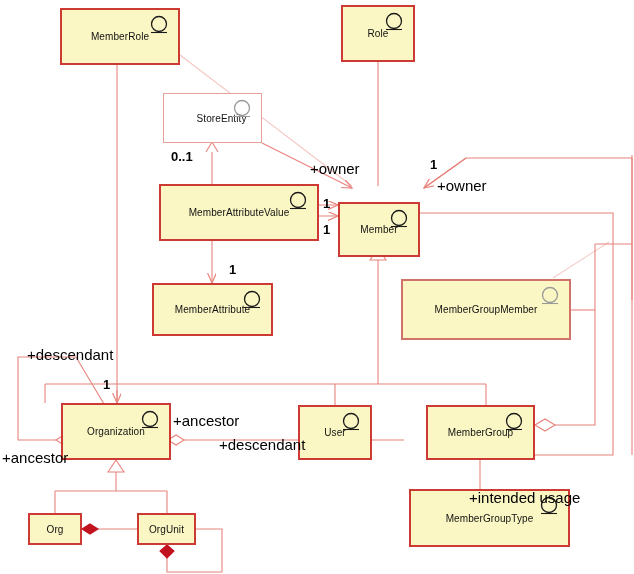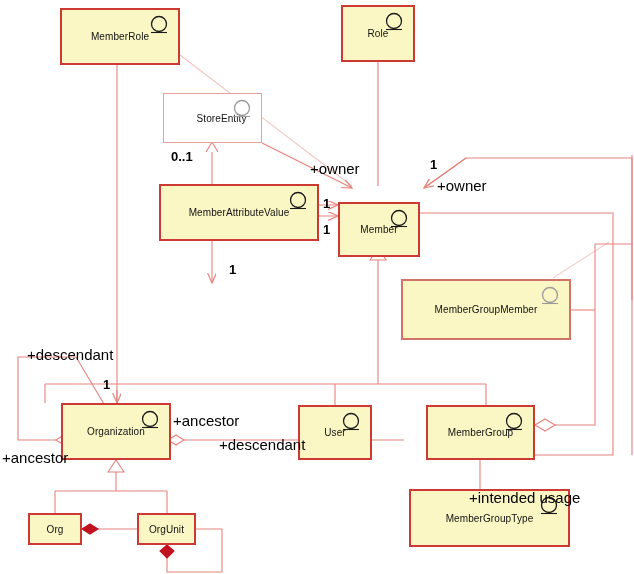--- a/index.html
+++ b/index.html
@@ -196,20 +196,29 @@
         <span class="class-name">MemberAttributeValue</span>
       </div>
       <div class="uml-class" style="left: 338px; top: 202px; width: 82px; height: 55px;">
         <span class="class-icon">
           <svg width="22" height="22" viewBox="0 0 22 22">
             <circle cx="11" cy="9" r="7.5" fill="none" stroke="#1a1a1a" stroke-width="1.3"></circle>
             <line x1="3" y1="17.5" x2="19" y2="17.5" stroke="#1a1a1a" stroke-width="1.1"></line>
           </svg>
         </span>
         <span class="class-name">Member</span>
+      </div>
+      <div class="uml-class" style="left: 152px; top: 283px; width: 121px; height: 53px;">
+        <span class="class-icon">
+          <svg width="22" height="22" viewBox="0 0 22 22">
+            <circle cx="11" cy="9" r="7.5" fill="none" stroke="#1a1a1a" stroke-width="1.3"></circle>
+            <line x1="3" y1="17.5" x2="19" y2="17.5" stroke="#1a1a1a" stroke-width="1.1"></line>
+          </svg>
+        </span>
+        <span class="class-name">MemberAttribute</span>
       </div>
       <div class="uml-class faded" style="left: 401px; top: 279px; width: 170px; height: 61px;">
         <span class="class-icon">
           <svg width="22" height="22" viewBox="0 0 22 22">
             <circle cx="11" cy="9" r="7.5" fill="none" stroke="#9a9a9a" stroke-width="1.3"></circle>
             <line x1="3" y1="17.5" x2="19" y2="17.5" stroke="#9a9a9a" stroke-width="1.1"></line>
           </svg>
         </span>
         <span class="class-name">MemberGroupMember</span>
       </div>

